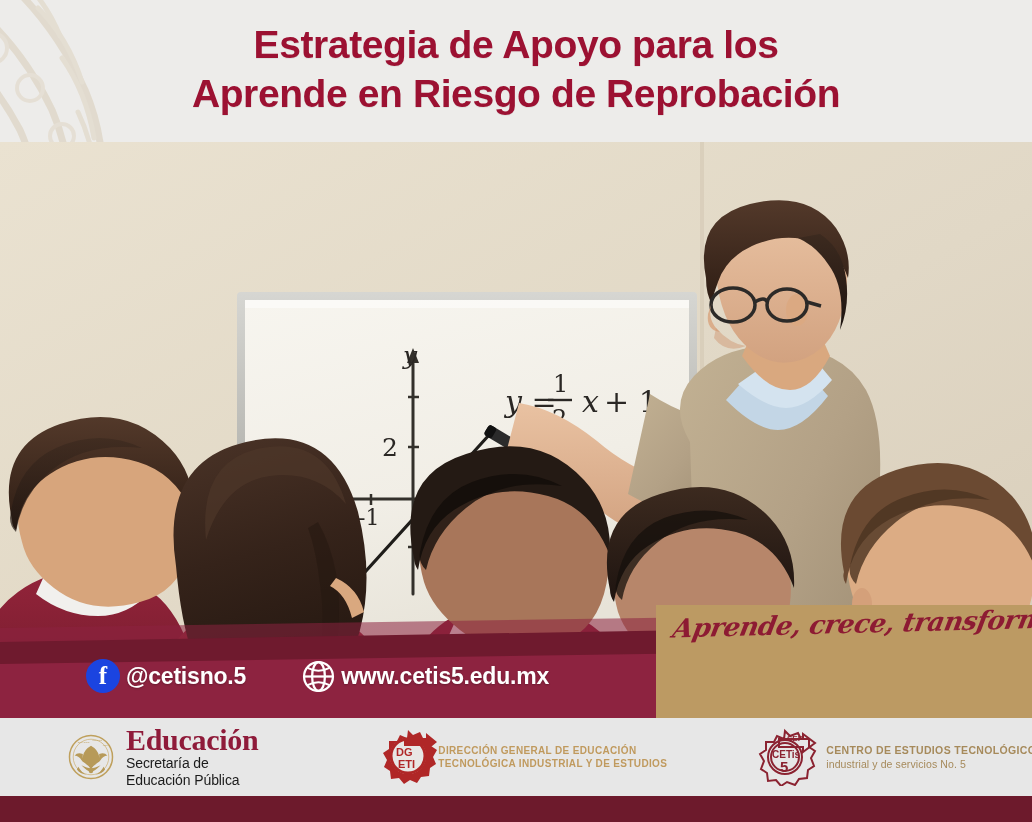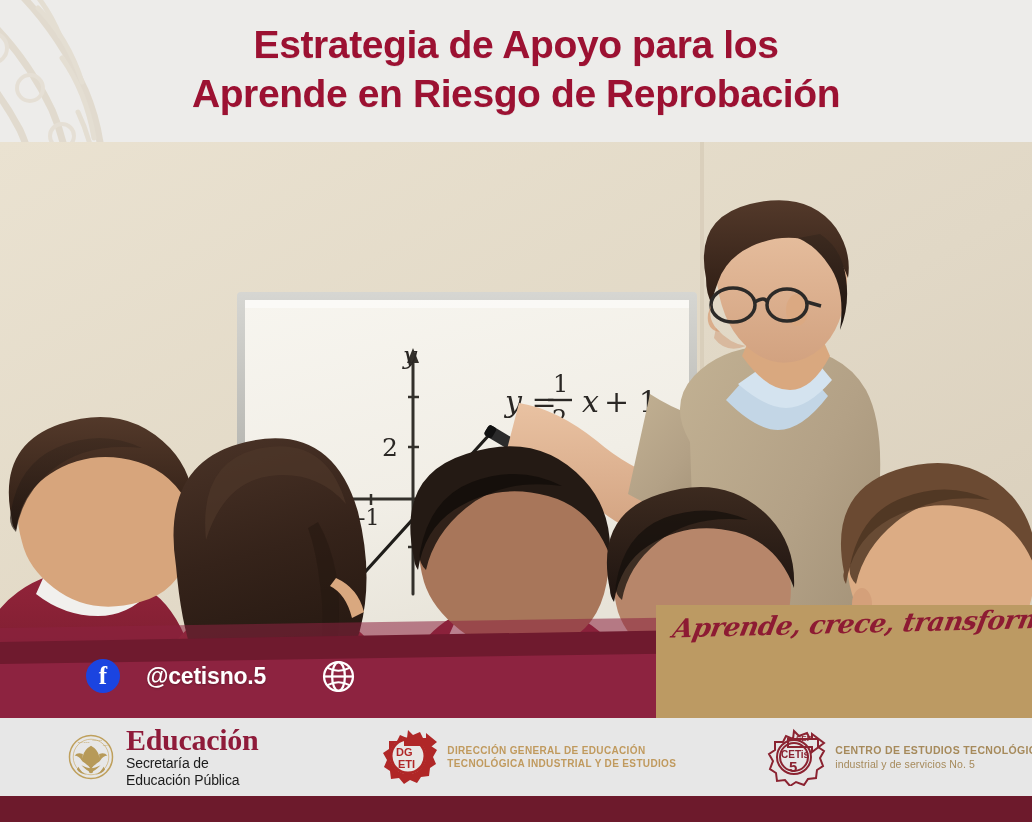--- a/index.html
+++ b/index.html
@@ -64,21 +64,21 @@
     width:34px;height:34px;border-radius:50%;
     background:#1b44e0;
     display:flex;align-items:center;justify-content:center;
     color:#fff;font-size:25px;font-weight:bold;
     font-family:"Liberation Serif","DejaVu Serif",serif;
     line-height:1;
     padding-bottom:2px;
     box-sizing:border-box;
   }
   .social-text{
-    color:#ffffff;font-size:23px;font-weight:bold;margin-left:26px;
+    color:#ffffff;font-size:23px;font-weight:bold;margin-left:6px;
     letter-spacing:-0.2px;
     text-shadow:0 1px 2px rgba(0,0,0,.25);
   }
   .globe-icon{width:33px;height:33px;}
 
   
   .cetis-box{
     position:absolute;left:656px;top:605px;width:376px;height:113px;
     background:#bc9a63;
     overflow:hidden;
@@ -115,21 +115,21 @@
   .sep-edu{
     color:#8f1b3a;
     font-family:"Liberation Serif","DejaVu Serif",serif;
     font-size:30px;font-weight:bold;line-height:30px;
     letter-spacing:-0.3px;
   }
   .sep-sub{
     color:#1c1c1c;font-size:14px;line-height:17px;font-weight:normal;
     letter-spacing:-0.1px;
   }
-  .dgeti-text{margin-left:9px;}
+  .dgeti-text{}
   .dgeti-l1,.dgeti-l2{
     color:#c09a5e;font-size:10px;font-weight:bold;line-height:13px;
     letter-spacing:.35px;white-space:nowrap;
   }
   .cet-text{margin-left:9px;}
   .cet-l1{
     color:#a68a5b;font-size:10.5px;font-weight:bold;line-height:14px;
     letter-spacing:.35px;white-space:nowrap;
   }
   .cet-l2{
@@ -389,20 +389,21 @@
     </div>
 
     <div class="social-item" style="margin-left:56px;">
       <svg class="globe-icon" viewBox="0 0 32 32" aria-hidden="true">
         <circle cx="16" cy="16" r="14" fill="none" stroke="#ffffff" stroke-width="2.2"></circle>
         <ellipse cx="16" cy="16" rx="6.2" ry="14" fill="none" stroke="#ffffff" stroke-width="2.2"></ellipse>
         <line x1="2" y1="16" x2="30" y2="16" stroke="#ffffff" stroke-width="2.2"></line>
         <path d="M5.4 7.6 Q16 13.2 26.6 7.6" fill="none" stroke="#ffffff" stroke-width="2"></path>
         <path d="M5.4 24.4 Q16 18.8 26.6 24.4" fill="none" stroke="#ffffff" stroke-width="2"></path>
       </svg>
+      <span class="social-text">www.cetis5.edu.mx</span>
     </div>
   </div>
 
   <div class="cetis-box">
     <div class="cetis-slogan">Aprende, crece, transforma.</div>
   </div>
 
   <div class="logo-strip">
 
     <div class="logo-cell" style="margin-left:68px;">

